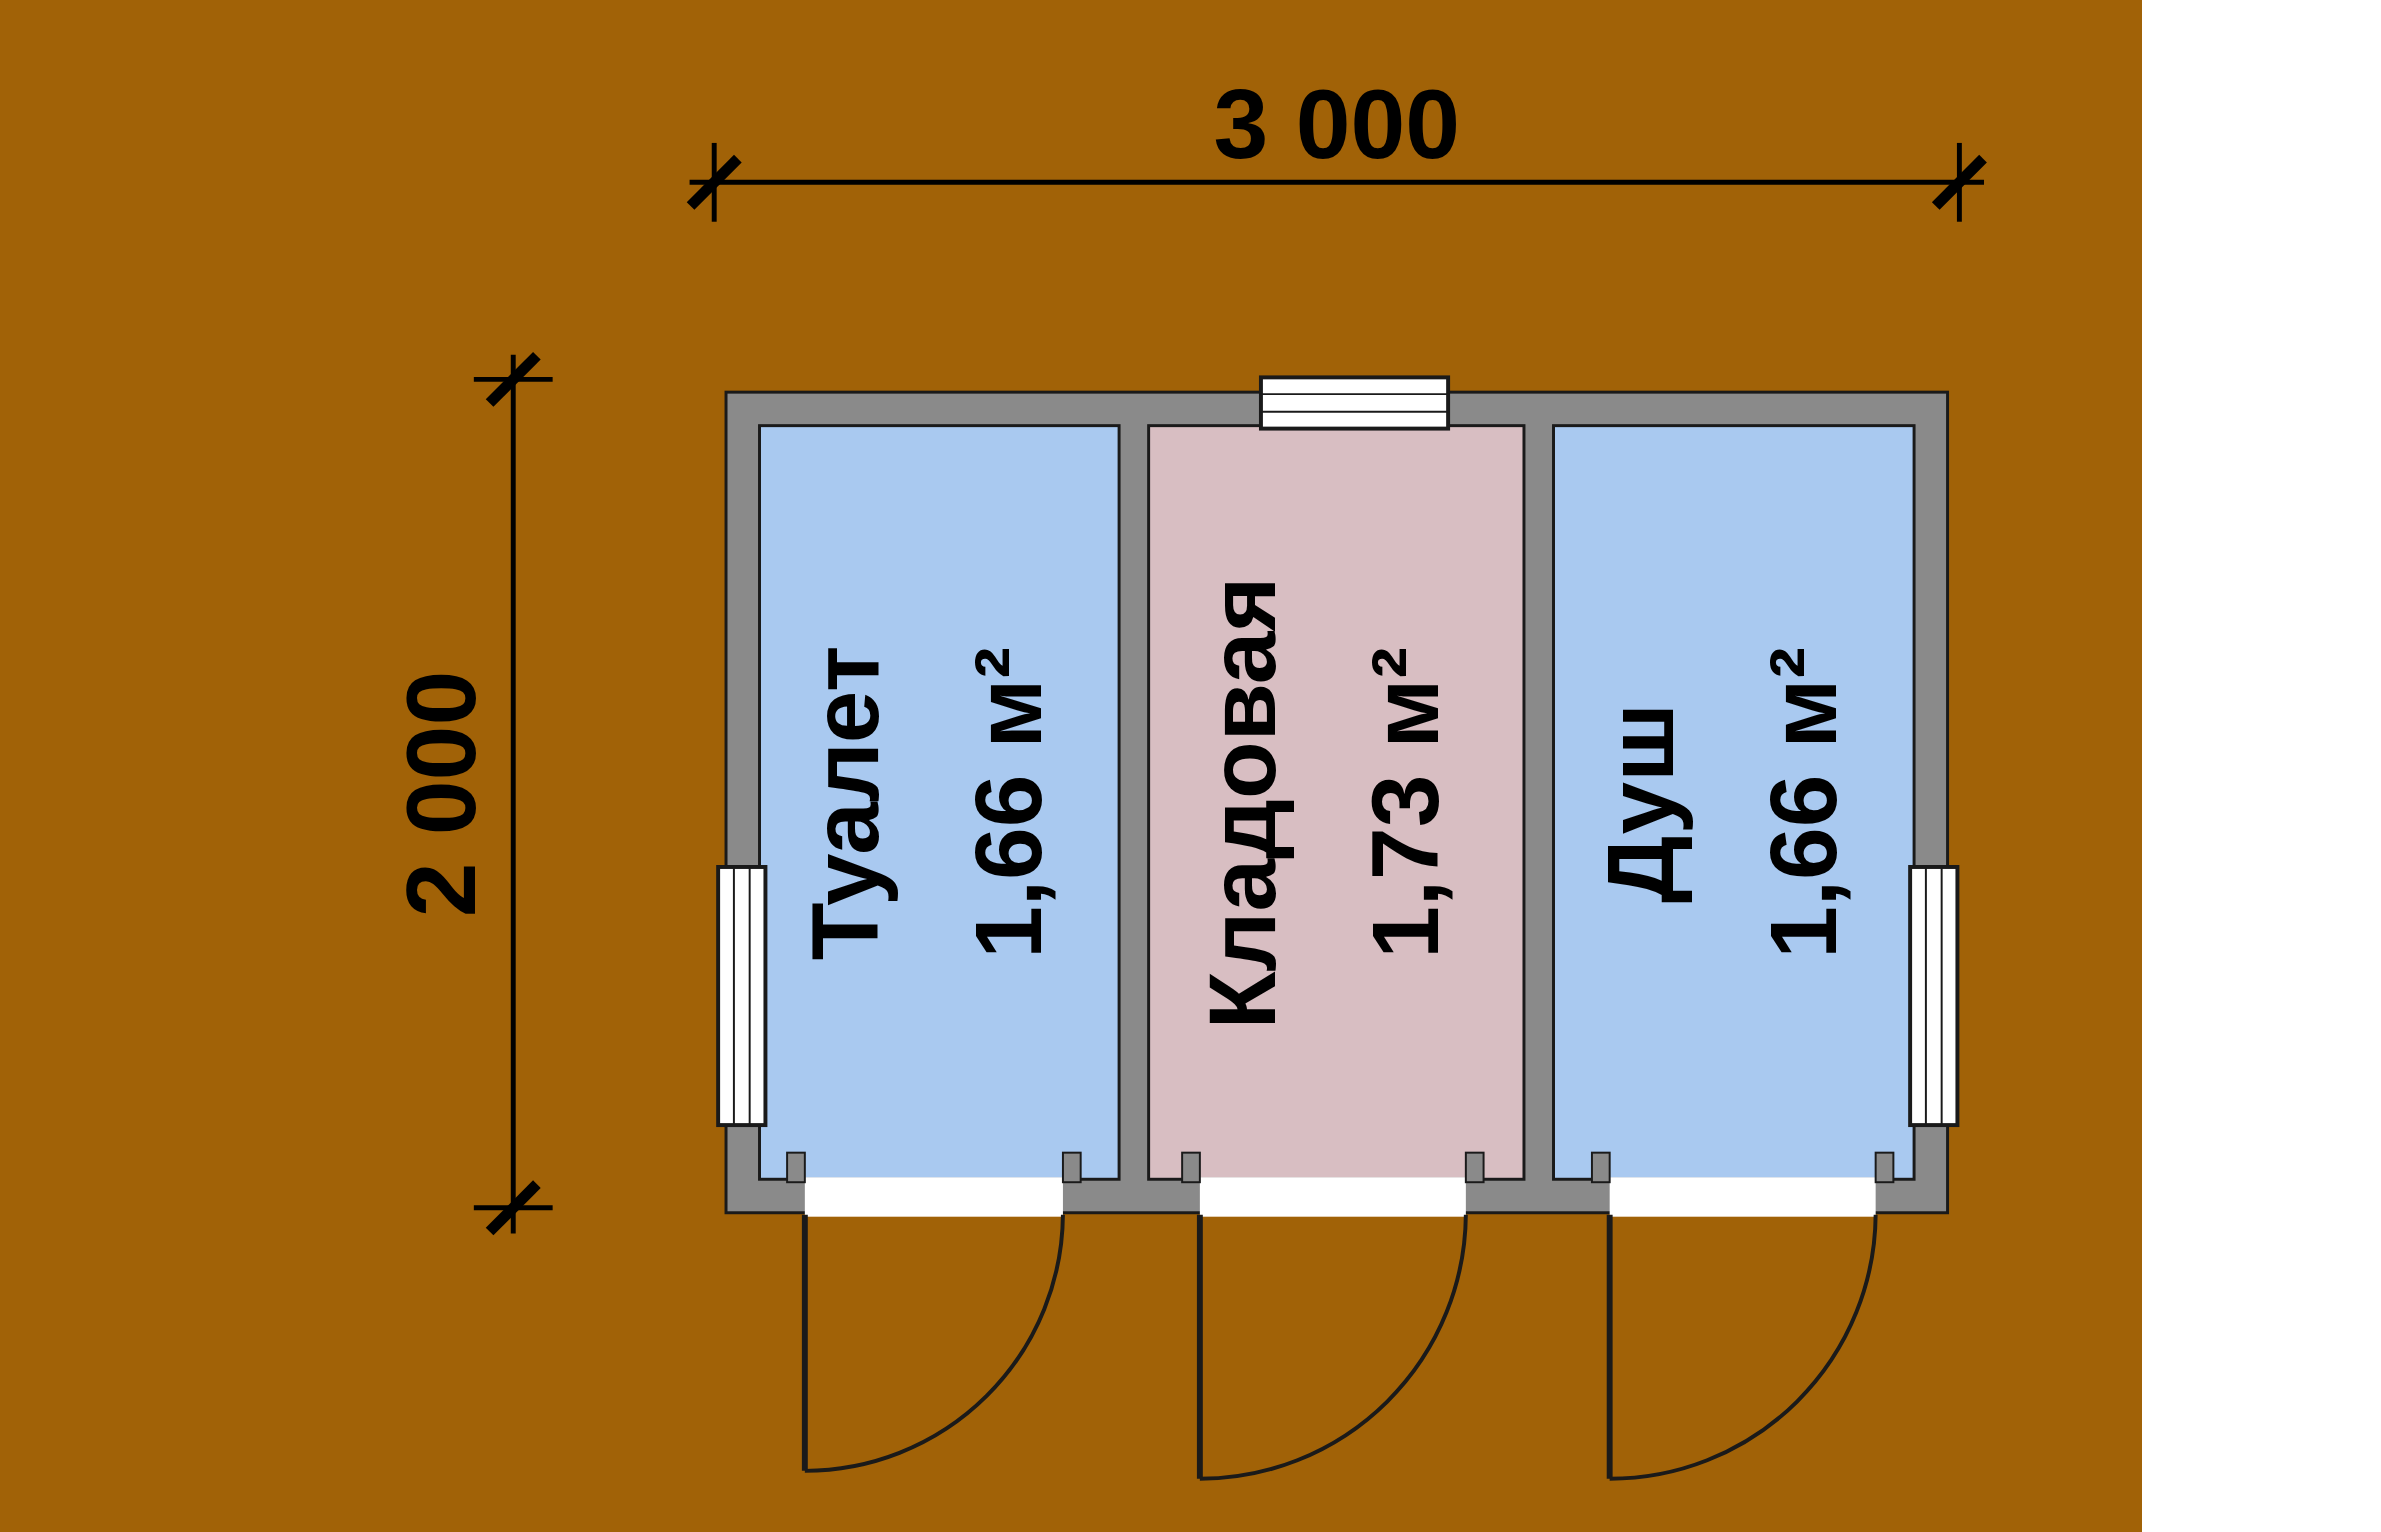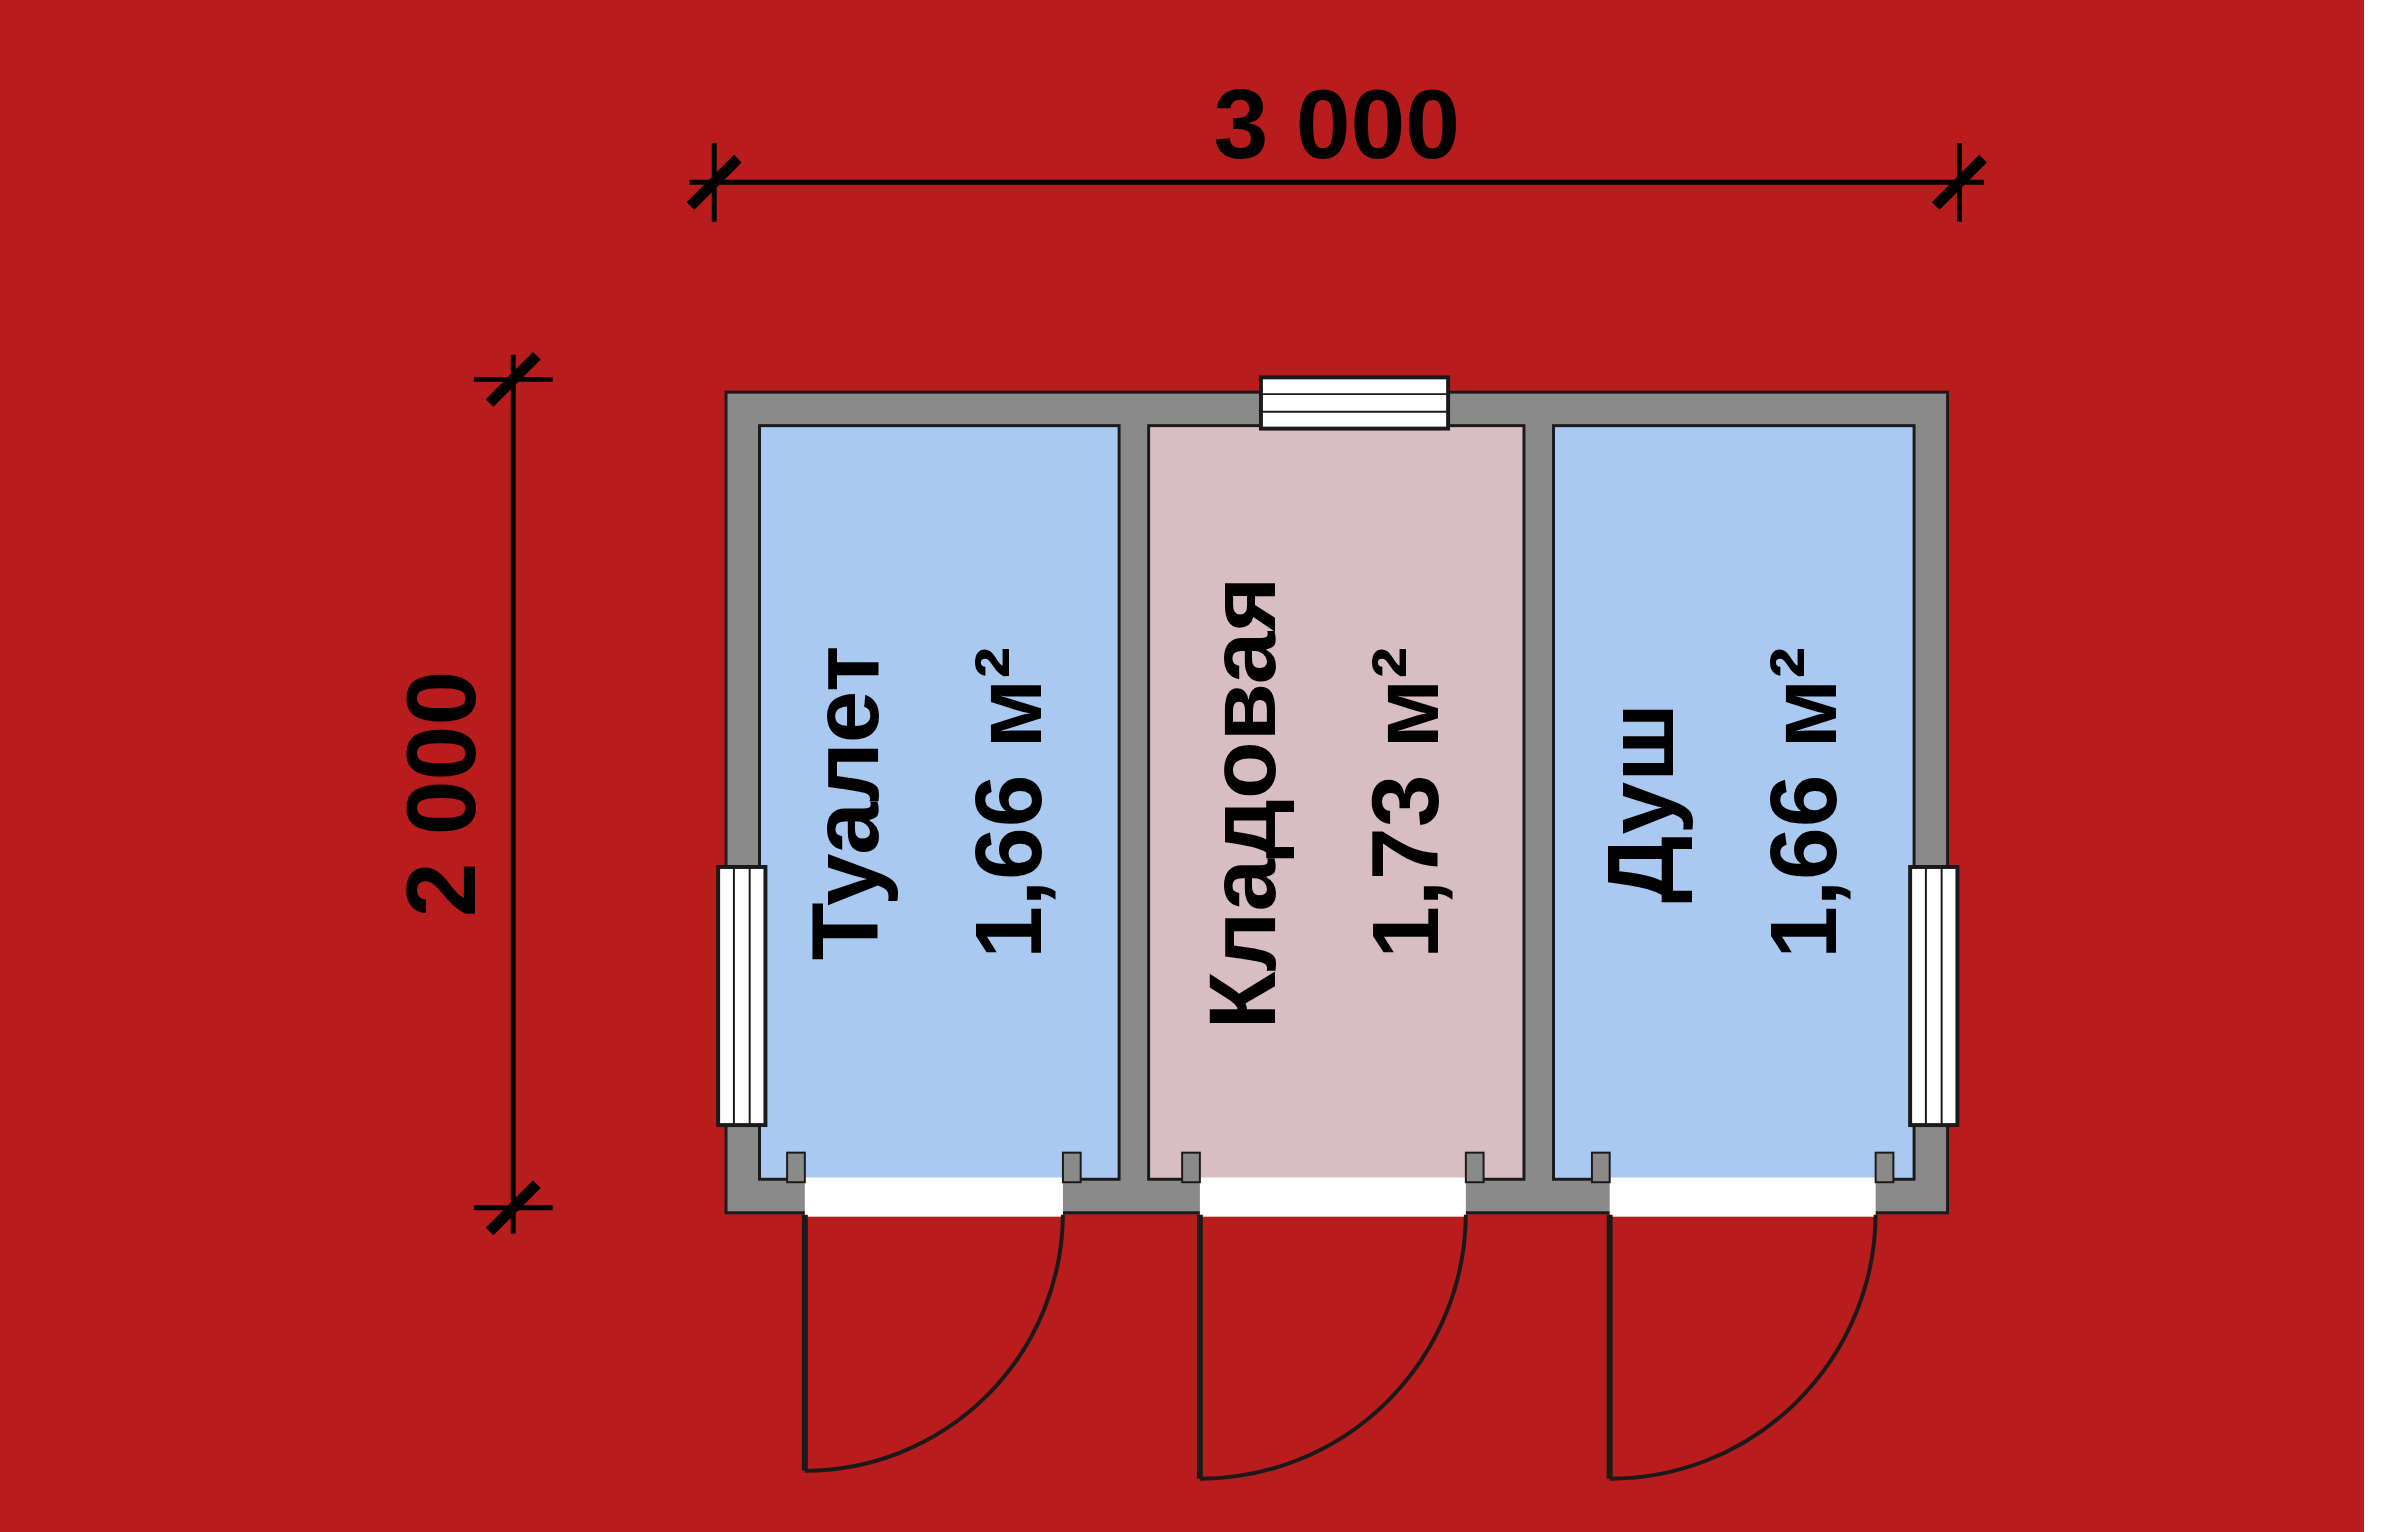--- a/index.html
+++ b/index.html
@@ -2,23 +2,23 @@
 <html><head>
 <meta charset="utf-8">
 <style>
   html, body {
     margin: 0;
     padding: 0;
     background: #ffffff;
   }
   .canvas {
     position: relative;
-    width: 2364px;
+    width: 2142px;
     height: 1533px;
-    background: #b91c1c;
+    background: #a16207;
     overflow: hidden;
   }
   svg {
     display: block;
   }
   text {
     font-family: "Liberation Sans", sans-serif;
     font-weight: bold;
     fill: #000000;
   }

